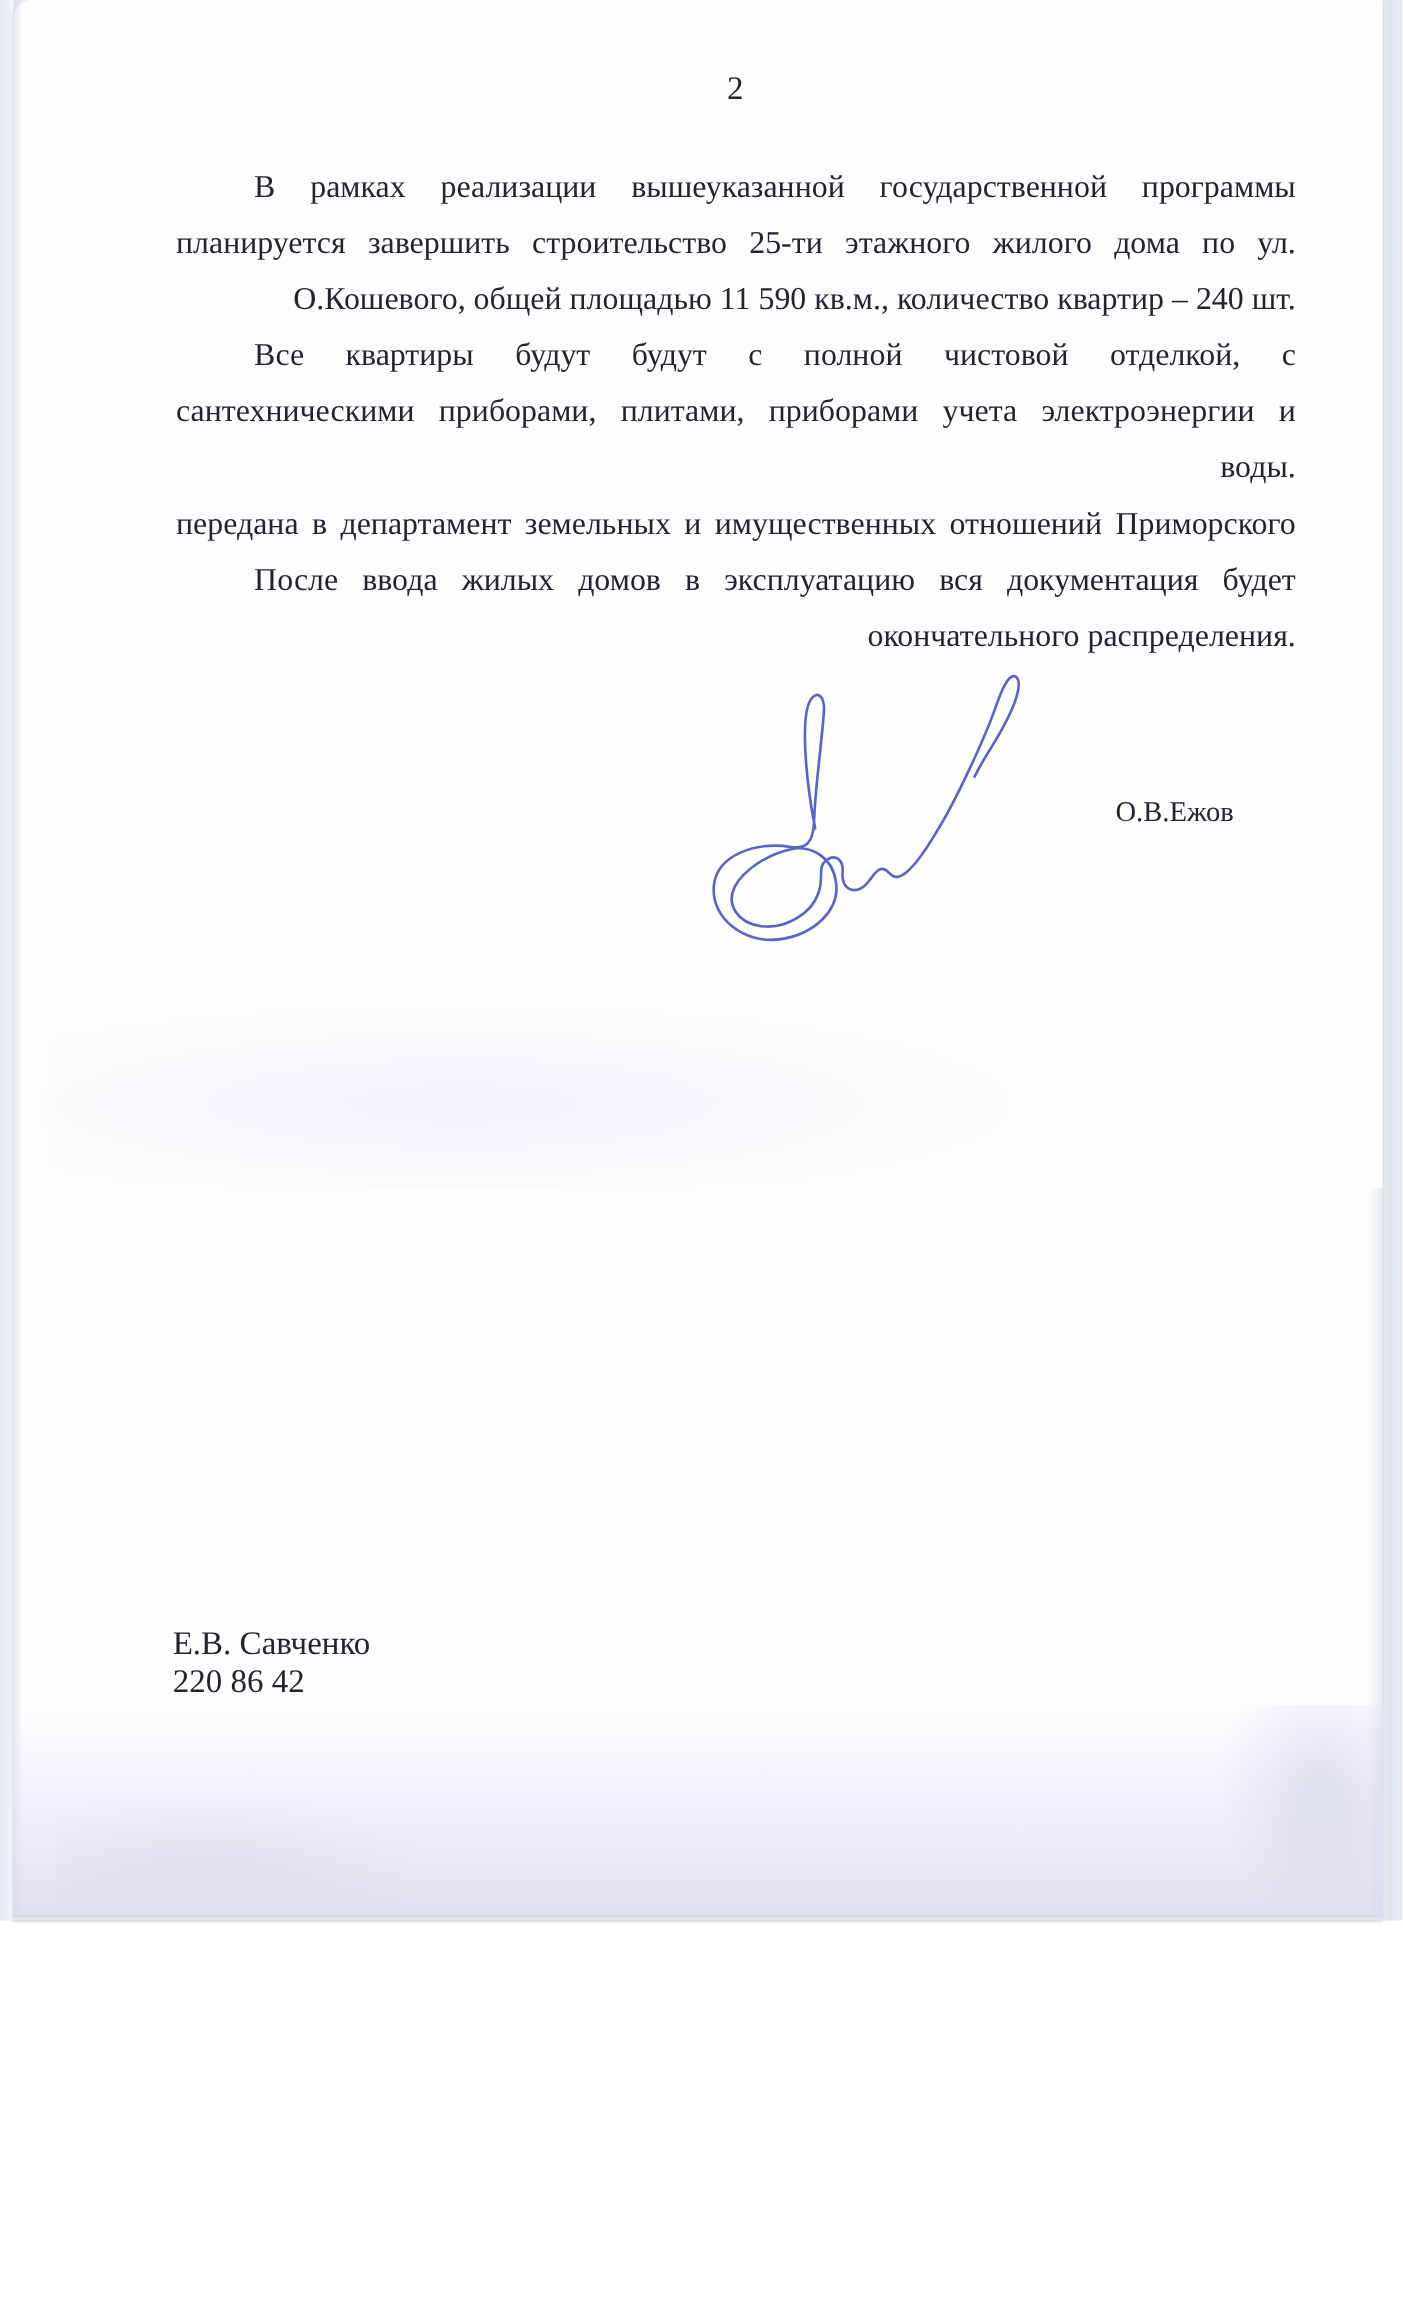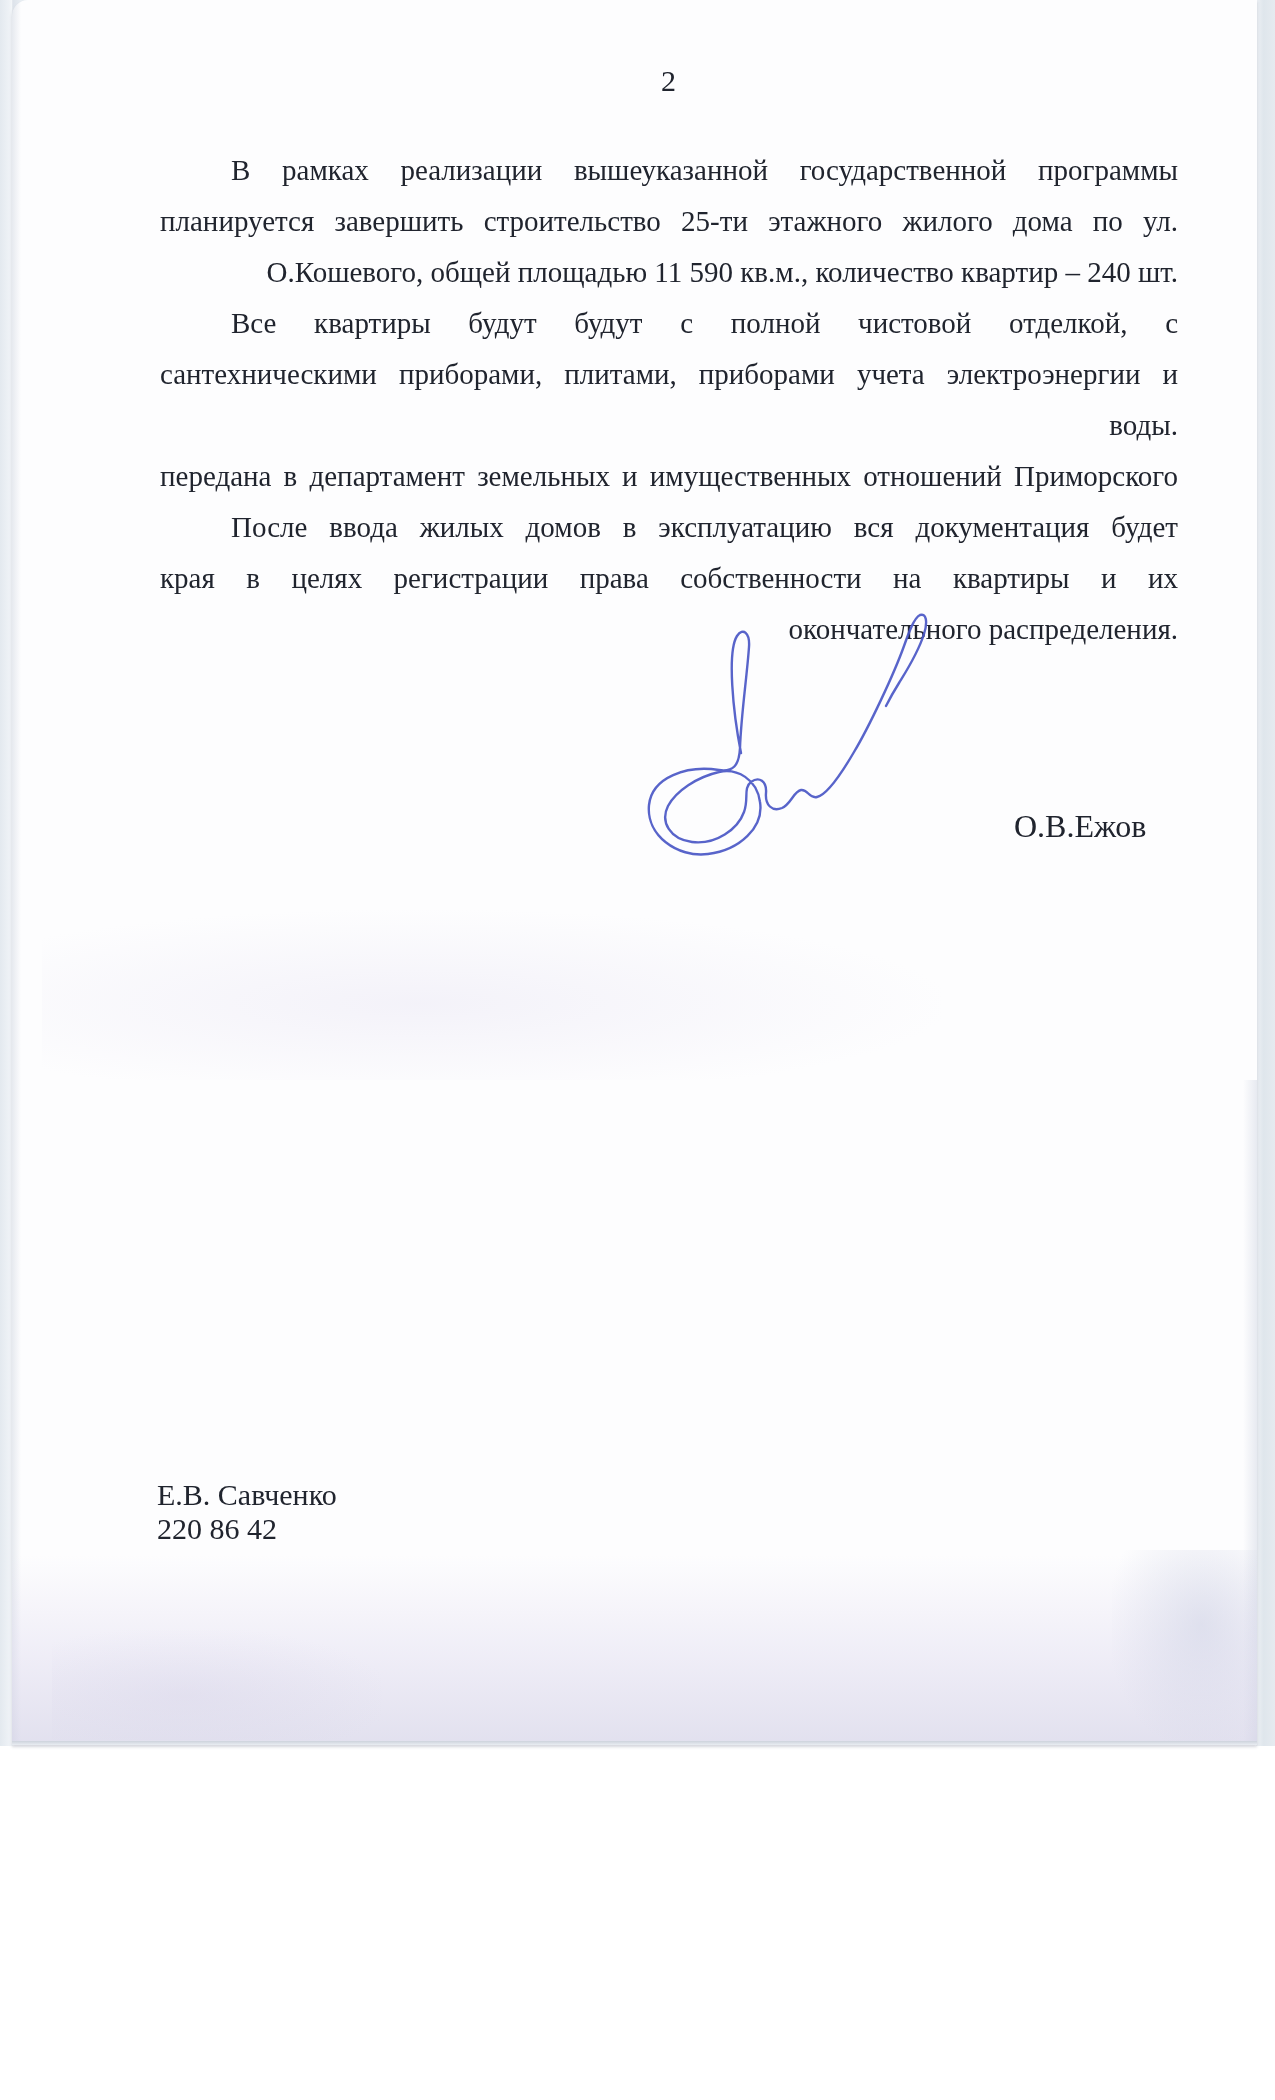--- a/index.html
+++ b/index.html
@@ -46,21 +46,21 @@
   }
   
   .textblock{position:absolute;left:160px;top:145px;width:1018px;font-size:29px;}
   .line{height:51px;line-height:51px;overflow:hidden;text-align:justify;}
   .line::after{content:"";display:inline-block;width:100%;height:0;}
   .line.indent{text-indent:71px;}
   .line.last{text-align:right;}
   .line.last::after{content:none;}
   
   .sig-title{position:absolute;left:158px;top:764px;font-size:30px;line-height:36px;white-space:nowrap;}
-  .sig-name{position:absolute;left:1014px;top:808px;font-size:32px;line-height:36px;white-space:nowrap;}
+  .sig-name{position:absolute;left:1014px;top:720px;font-size:26px;line-height:36px;white-space:nowrap;}
   .sig-svg{position:absolute;left:628px;top:592px;width:315px;height:280px;}
   
   .footer{position:absolute;left:157px;top:1478px;font-size:30px;line-height:34px;}
 </style>
 </head>
 <body>
 
 <div class="canvas">
 
   <div class="corner-backfill"></div>
@@ -86,21 +86,20 @@
         <div class="line last">О.Кошевого, общей площадью 11 590 кв.м., количество квартир – 240 шт.</div>
       </div>
       <div>
         <div class="line indent">Все квартиры будут будут с полной чистовой отделкой, с</div>
         <div class="line">сантехническими приборами, плитами, приборами учета электроэнергии и</div>
         <div class="line last">воды.</div>
       </div>
       <div>
         <div class="line">передана в департамент земельных и имущественных отношений Приморского</div>
         <div class="line indent">После ввода жилых домов в эксплуатацию вся документация будет</div>
-        <div class="line">края в целях регистрации права собственности на квартиры и их</div>
         <div class="line last">окончательного распределения.</div>
       </div>
     </div>
 
 
   <svg class="sig-svg" viewBox="0 0 315 280" xmlns="http://www.w3.org/2000/svg" aria-hidden="true">
     <path fill="none" stroke-width="2.4" stroke-linecap="round" stroke-linejoin="round" opacity="0.92" d="M 113,161
              C 105,120 99,60 109,44
              C 115,35 122,41 121,55
              C 119,84 113,124 112,156

